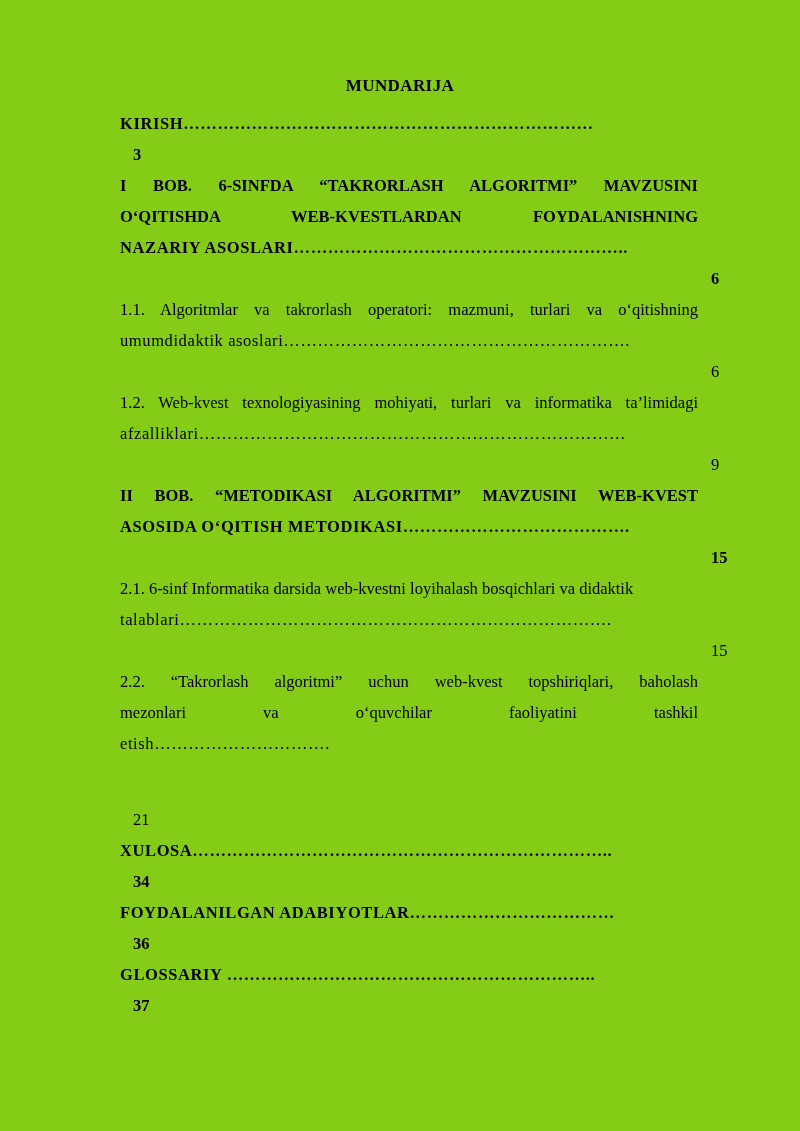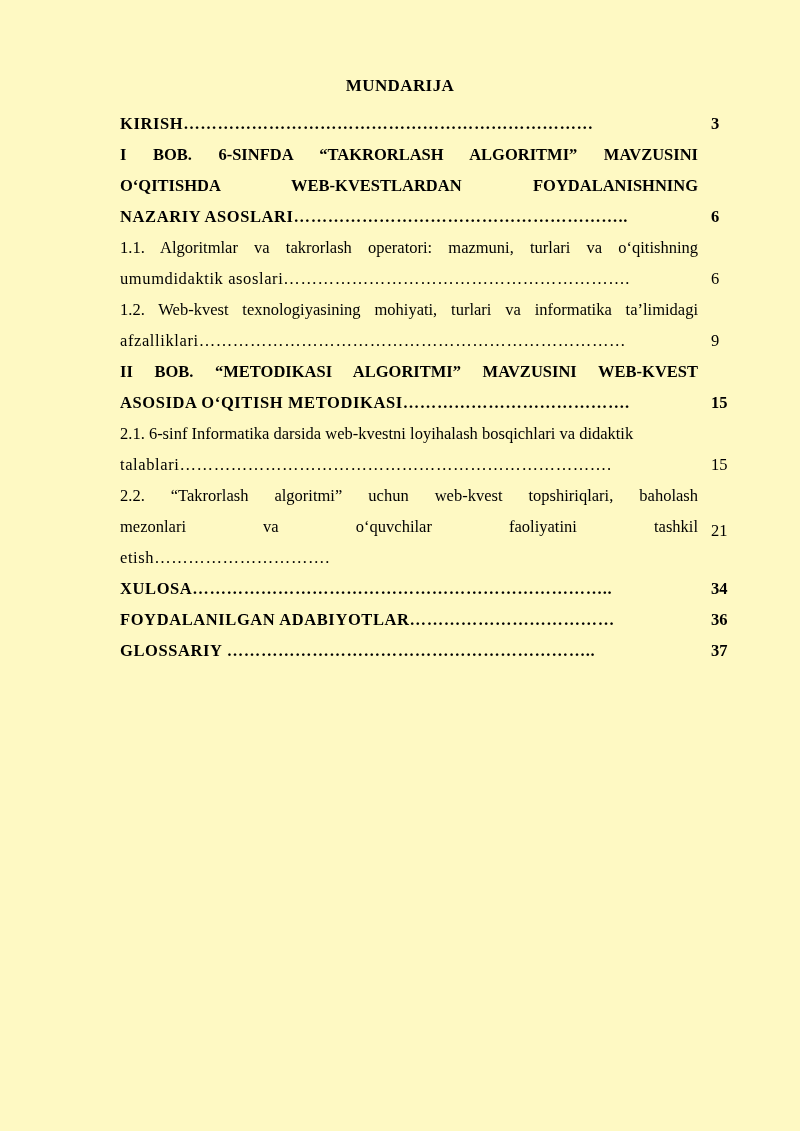--- a/index.html
+++ b/index.html
@@ -12,21 +12,21 @@
     height: 1131px;
     font-family: "Liberation Serif", "DejaVu Serif", serif;
     color: #000000;
     position: relative;
     overflow: hidden;
   }
   .page {
     position: relative;
     width: 800px;
     height: 1131px;
-    background: #fef9c3;
+    background: #84cc16;
     padding: 0;
     box-sizing: border-box;
   }
   .doc-title {
     position: absolute;
     top: 76px;
     left: 0;
     width: 800px;
     text-align: center;
     font-size: 17px;
@@ -37,20 +37,21 @@
     position: absolute;
     top: 108px;
     left: 120px;
     width: 620px;
   }
   
   .entry {
     display: flex;
     align-items: flex-start;
     width: 620px;
+    flex-direction: column;
   }
   .entry-text {
     width: 578px;
     box-sizing: border-box;
     font-size: 16.5px;
     line-height: 31px;
   }
   .entry-num {
     width: 42px;
     box-sizing: border-box;
@@ -129,21 +130,21 @@
       </div>
       <div class="entry-num num-last">15</div>
     </div>
 
     <div class="entry">
       <div class="entry-text">
         <div class="just-all">2.2. “Takrorlash algoritmi” uchun web-kvest topshiriqlari, baholash</div>
         <div class="just-all">mezonlari va oʻquvchilar faoliyatini tashkil</div>
         <div class="leader">etish………………………….</div>
       </div>
-      <div class="entry-num" style="align-self:flex-start; margin-top:35px;">21</div>
+      <div class="entry-num" style="align-self:flex-start; margin-top:45px;">21</div>
     </div>
 
 
     <div class="entry">
       <div class="entry-text bold leader">XULOSA………………………………………………………………..</div>
       <div class="entry-num num-bold num-first">34</div>
     </div>
 
     <div class="entry">
       <div class="entry-text bold leader">FOYDALANILGAN ADABIYOTLAR………………………………</div>

